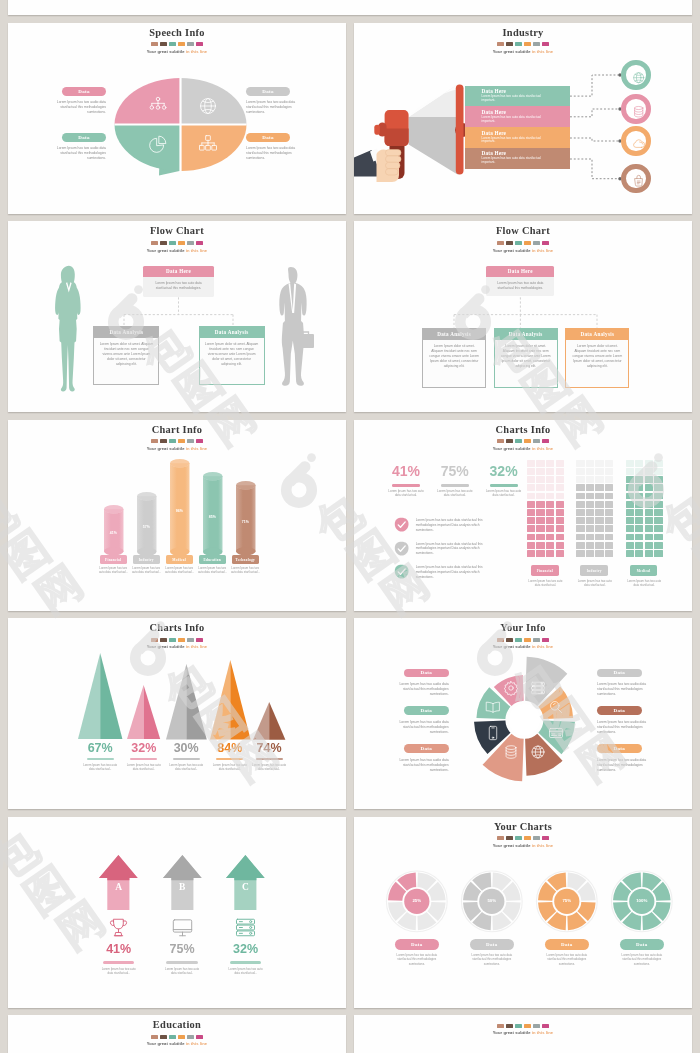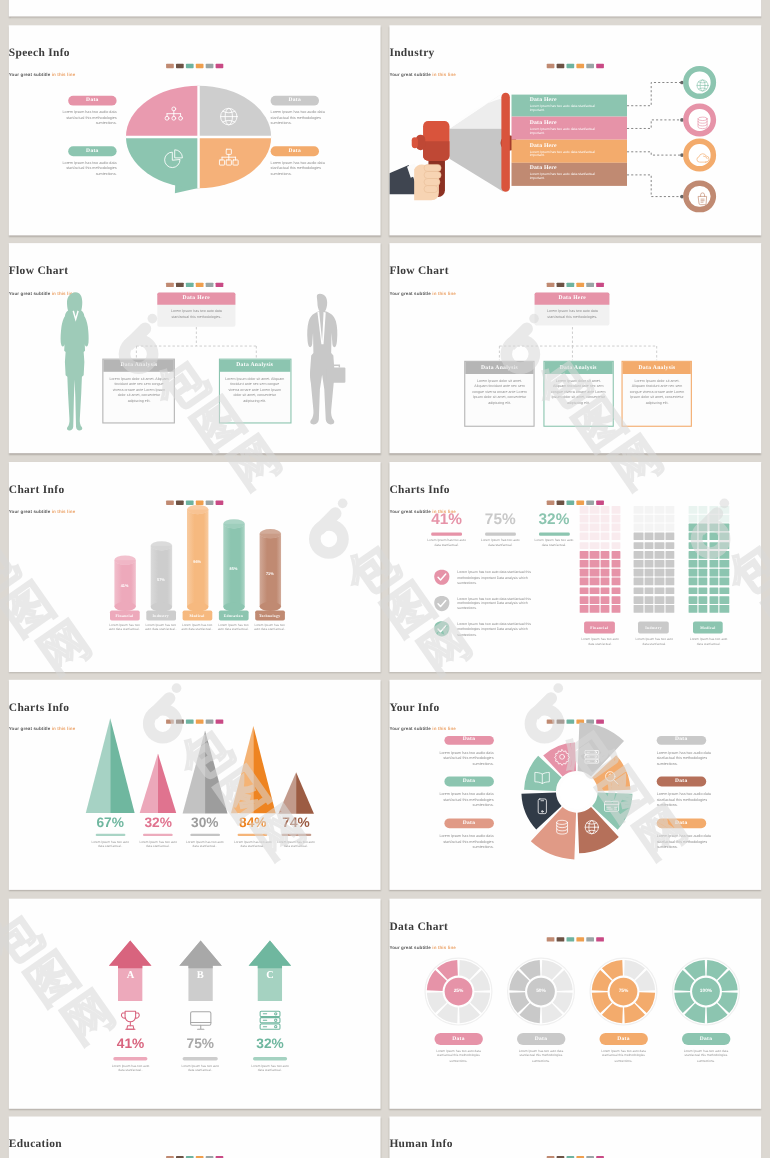--- a/index.html
+++ b/index.html
@@ -15,21 +15,21 @@
           line-height:44px;white-space:nowrap;color:transparent;
           -webkit-text-stroke:3.2px #d9d9d9;transform:rotate(-35deg);
           transform-origin:50% 50%;}
 
   
   .slide{position:absolute;width:338px;height:191px;background:#fefefe;
          overflow:hidden;box-shadow:0 1.2px 1.2px rgba(130,125,120,.45);}
   .slide-inner{position:absolute;left:0;top:0;width:338px;height:191px;}
 
   
-  .hdr{position:absolute;left:0;right:0;top:20px;}
+  .hdr{position:absolute;left:0;right:0;top:4px;text-align:center;}
   .hdr .t{font-family:"Liberation Serif",serif;font-weight:bold;font-size:10.4px;
           color:#3b3b3b;letter-spacing:.3px;line-height:11px;}
   .hdr .bars{display:flex;justify-content:center;gap:1.6px;margin-top:4.6px;}
   .hdr .bars i{display:block;width:7.3px;height:4px;border-radius:.6px;}
   .hdr .sub{margin-top:2.6px;font-size:4.1px;line-height:5px;color:#5a5a5a;
             font-weight:bold;letter-spacing:.1px;}
   .hdr .sub span{color:#eca46a;font-weight:bold;}
 
   
   .pill{border-radius:99px;color:#fff;text-align:center;font-size:5px;
@@ -859,21 +859,21 @@
         </div>
         <div style="position:absolute;left:212.5px;top:125px;width:50px;text-align:center;font-size:12.5px;font-weight:bold;color:#6fb79f">32%</div>
         <div style="position:absolute;left:221.7px;top:144.4px;width:31.5px;height:3px;border-radius:1.5px;background:#a5d2c1"></div>
         <p class="tinyc" style="position:absolute;left:218.5px;top:150.3px;width:38px;font-size:2.9px;line-height:4px">Lorem Ipsum has two auto data start/actual..</p>
       </div>
     </div>
 
 <div class="slide" style="left:354px;top:816.6px">
       <div class="slide-inner">
         <div class="hdr">
-<div class="t">Data Chart</div>
+<div class="t">Your Charts</div>
 <div class="bars">
             <i style="background:#c08a72"></i>
             <i style="background:#6d5244"></i>
             <i style="background:#6db3a0"></i>
             <i style="background:#ef9f4e"></i>
             <i style="background:#9aa5a5"></i>
             <i style="background:#c94a85"></i>
           </div>
 <div class="sub"><em style="font-style:normal">Your great subtitle</em><span> in this line</span></div>
 </div>
@@ -947,21 +947,20 @@
             <i style="background:#c94a85"></i>
           </div>
 <div class="sub"><em style="font-style:normal">Your great subtitle</em><span> in this line</span></div>
 </div>
       </div>
     </div>
 
 <div class="slide" style="left:354px;top:1015.0px">
       <div class="slide-inner">
         <div class="hdr">
-<div class="t">Human Info</div>
 <div class="bars">
             <i style="background:#c08a72"></i>
             <i style="background:#6d5244"></i>
             <i style="background:#6db3a0"></i>
             <i style="background:#ef9f4e"></i>
             <i style="background:#9aa5a5"></i>
             <i style="background:#c94a85"></i>
           </div>
 <div class="sub"><em style="font-style:normal">Your great subtitle</em><span> in this line</span></div>
 </div>

